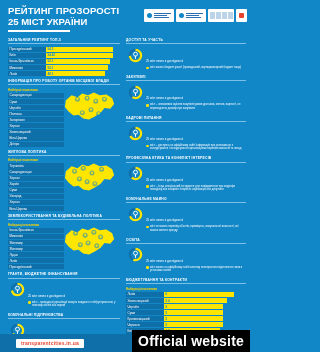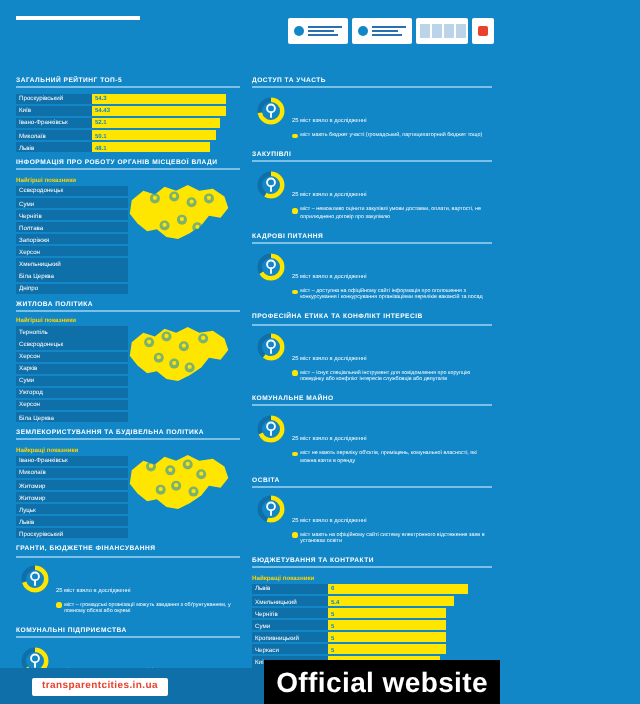--- a/index.html
+++ b/index.html
@@ -108,20 +108,22 @@
     position: absolute; right: 0; bottom: 0;
     background: #000000; color: #ffffff;
     font-size: 14px; font-weight: bold;
     padding: 3px 6px; letter-spacing: .2px;
   }
 </style>
 </head>
 <body>
 
 <div class="header">
+  <div class="title-l1">РЕЙТИНГ ПРОЗОРОСТІ</div>
+  <div class="title-l2">25 МІСТ УКРАЇНИ</div>
   <div class="title-rule"></div>
   <div class="logos">
     <div class="logo-box w1">
       <span class="logo-mark"></span>
       <span class="logo-lines">
           <i></i>
           <i></i>
           <i></i>
         </span>
     </div>

